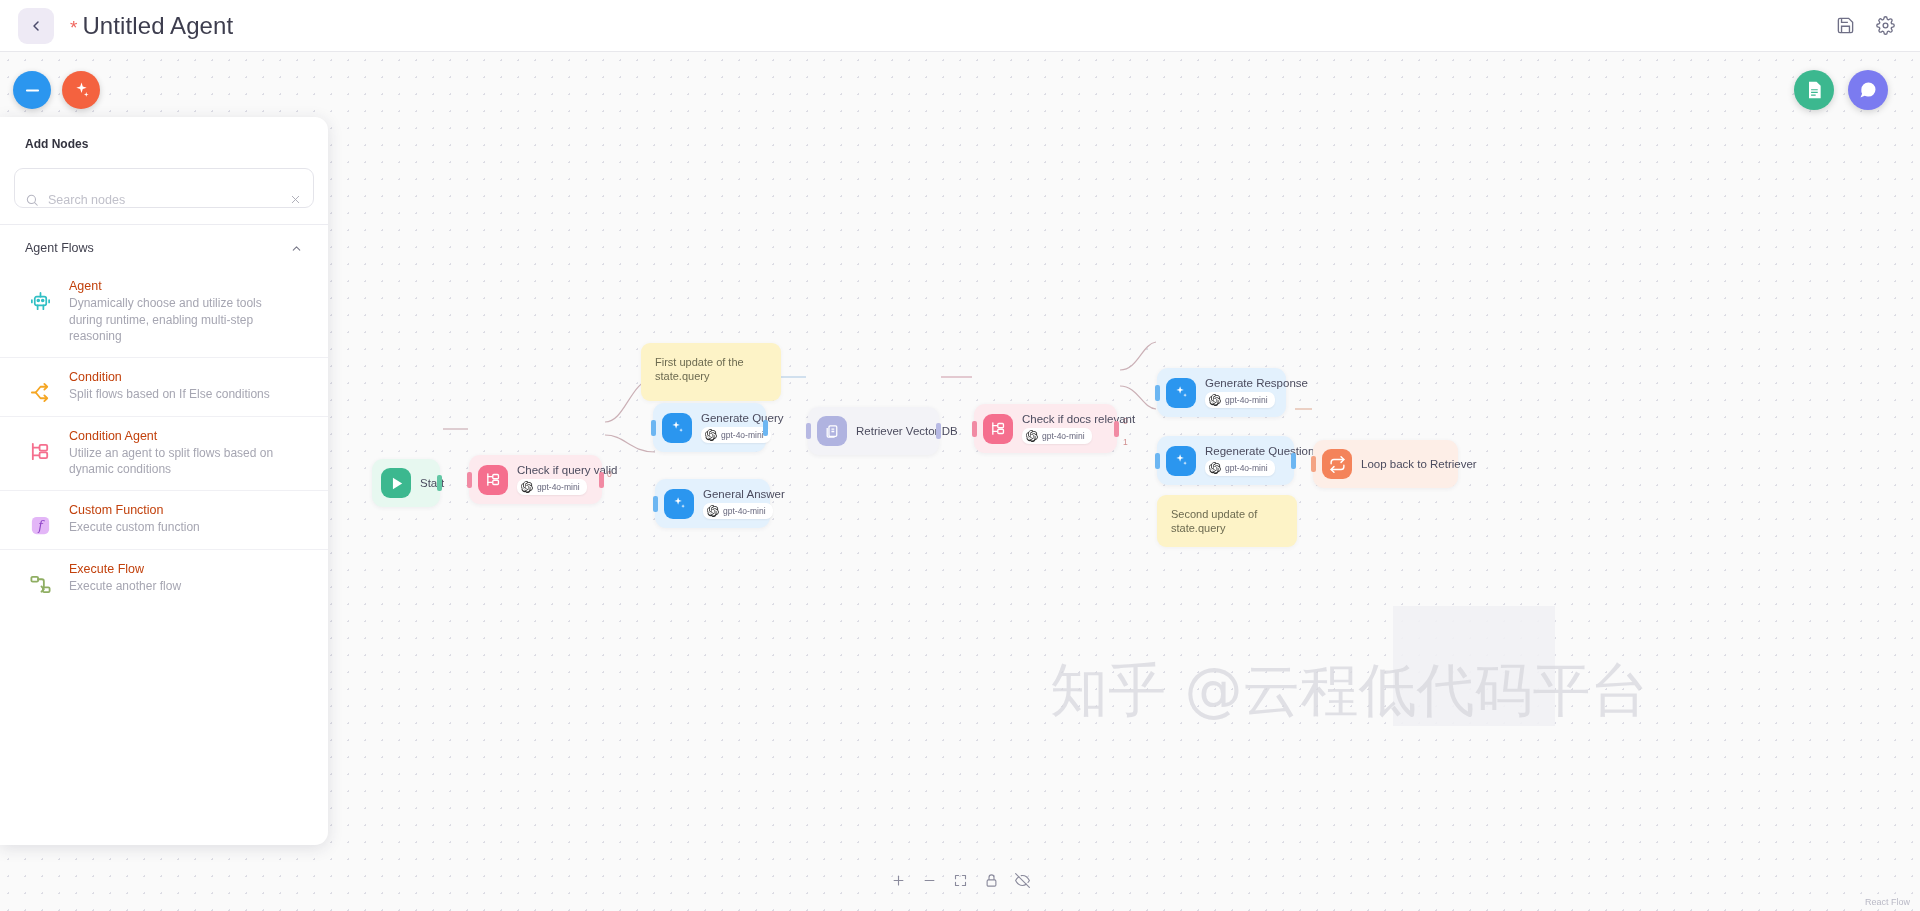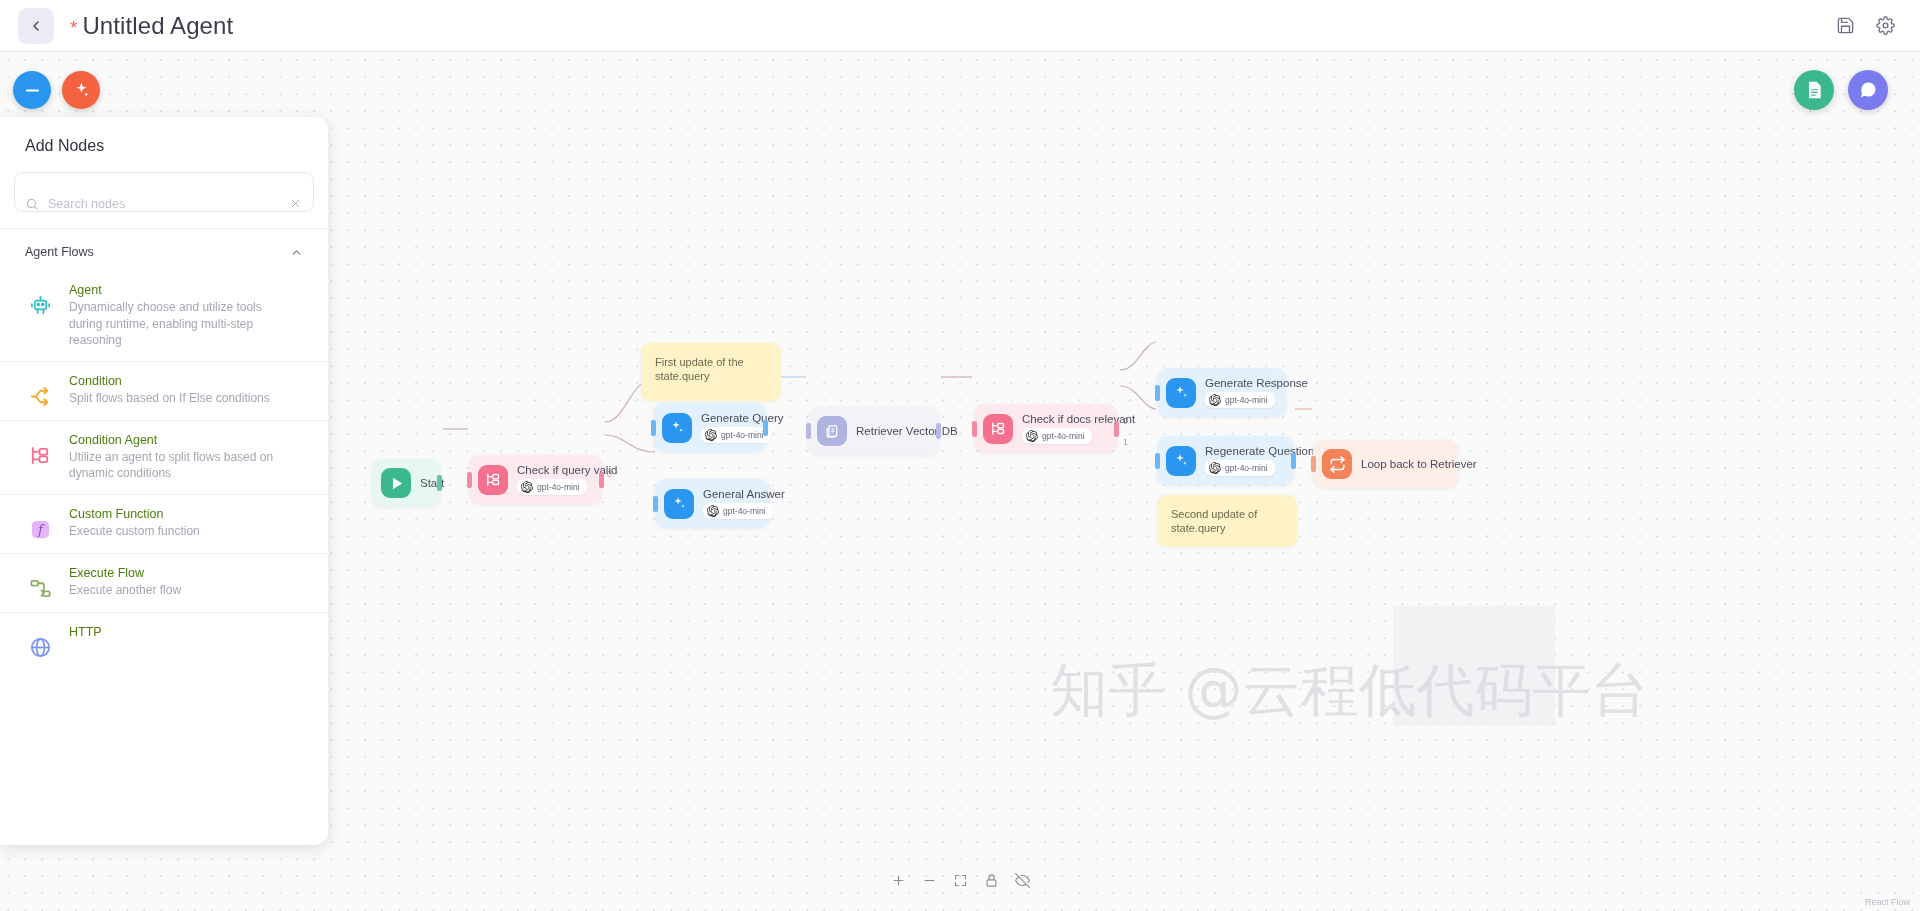--- a/index.html
+++ b/index.html
@@ -141,21 +141,21 @@
     background: #f1f1f4; opacity: .9; z-index: 4;
   }
 
   
   .panel {
     position: absolute; left: 0; top: 117px; width: 328px; height: 728px;
     background: #ffffff; border-radius: 0 13px 13px 0;
     box-shadow: 0 3px 16px rgba(40,40,70,.13); z-index: 35;
     display: flex; flex-direction: column; overflow: hidden;
   }
-  .panel-title { font-size: 16px; font-weight: normal; color: #33333f; padding: 20px 0 0 25px; }
+  .panel-title { font-size: 12px; font-weight: bold; color: #33333f; padding: 20px 0 0 25px; }
   .search-wrap { padding: 17px 14px 0 14px; }
   .search-box {
     display: flex; align-items: flex-end; height: 40px; border: 1px solid #e4e4ea;
     border-radius: 9px; padding: 0 10px; gap: 9px;
   }
   .search-box svg.mag { width: 14px; height: 14px; stroke: #b6b6c2; fill: none; stroke-width: 1.8; }
   .search-box input {
     flex: 1; border: none; outline: none; font-size: 12.5px; color: #44444f;
     font-family: "Liberation Sans", sans-serif; background: transparent;
   }
@@ -173,21 +173,21 @@
 
   .node-list { flex: 1; overflow: hidden; }
   .nitem {
     display: flex; gap: 14px; padding: 12px 22px 12px 25px;
     border-top: 1px solid #f0f0f4; cursor: grab; align-items: flex-start;
   }
   .nitem:first-child { border-top: none; }
   .nitem-ico { width: 30px; flex: none; display: flex; align-items: center; justify-content: center; padding-top: 11px; }
   .nitem-ico svg { width: 23px; height: 23px; }
   .nitem-txt { display: flex; flex-direction: column; gap: 2px; }
-  .nitem-name { font-size: 12.5px; color: #4d7c0f; }
+  .nitem-name { font-size: 12.5px; color: #c2410c; }
   .nitem-desc { font-size: 12px; color: #a6a6b2; line-height: 1.38; max-width: 212px; }
 </style>
 </head>
 <body>
 
 <div id="app">
 
   <div class="header">
     <button class="back-btn">
       <svg viewBox="0 0 24 24" fill="none" stroke-width="2.2" stroke-linecap="round" stroke-linejoin="round">
@@ -572,30 +572,17 @@
             <path d="M9.5 6.5h4a2 2 0 0 1 2 2v7"></path>
               <polyline points="13 14 15.5 17 13 19.5"></polyline>
             </svg>
         </div>
         <div class="nitem-txt">
           <div class="nitem-name">Execute Flow</div>
           <div class="nitem-desc">Execute another flow</div>
         </div>
       </div>
 
-      <div class="nitem">
-        <div class="nitem-ico">
-          <svg viewBox="0 0 24 24" fill="none" stroke="#7b93f0" stroke-width="1.8">
-            <circle cx="12" cy="12" r="9"></circle>
-              <ellipse cx="12" cy="12" rx="4" ry="9"></ellipse>
-              <line x1="3" y1="12" x2="21" y2="12"></line>
-            </svg>
-        </div>
-        <div class="nitem-txt">
-          <div class="nitem-name">HTTP</div>
-          <div class="nitem-desc"></div>
-        </div>
-      </div>
 
     </div>
   </div>
 
 </div>
 
 </body></html>

